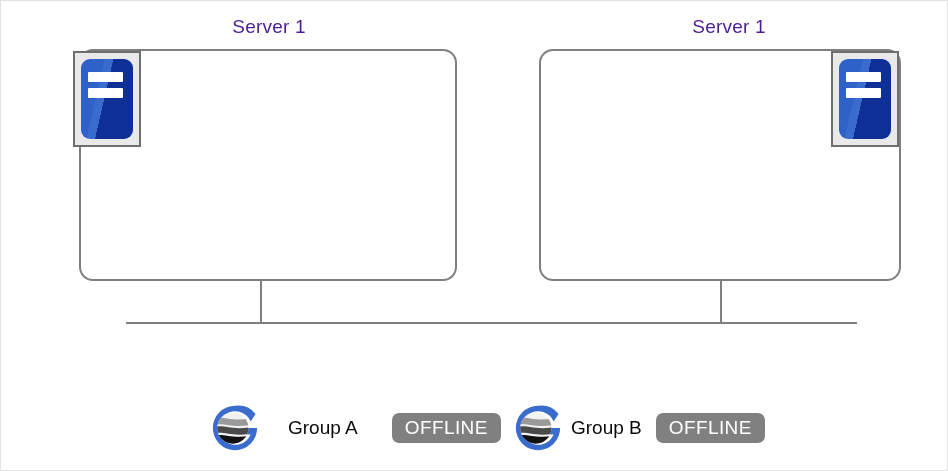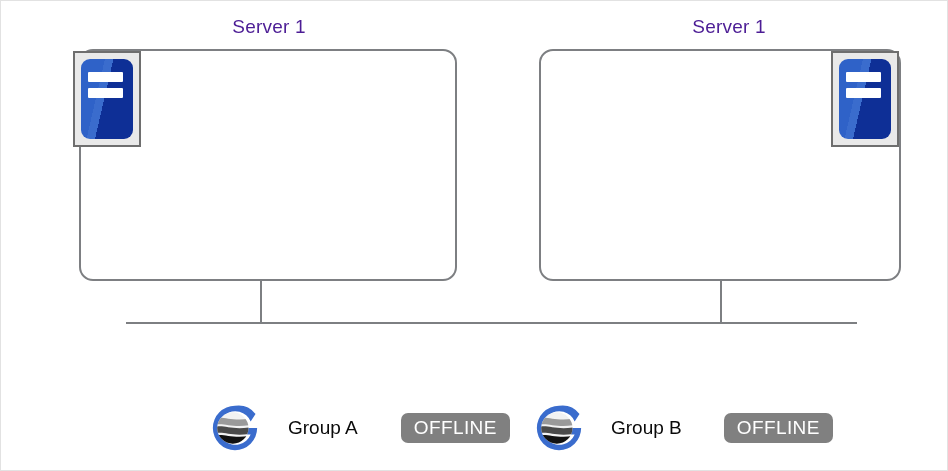--- a/index.html
+++ b/index.html
@@ -93,35 +93,35 @@
   #drop-2 { left: 719px; top: 280px; width: 2px; height: 42px; }
 
   
   .group {
     position: absolute;
     display: flex;
     align-items: center;
     top: 400px;
   }
   #group-a { left: 207px; gap: 20px; }
-  #group-b { left: 531px; gap: 19px; }
+  #group-b { left: 510px; }
 
   .group-icon {
     width: 54px;
     height: 54px;
     flex: 0 0 54px;
   }
   .group-label {
     font-size: 19px;
     color: #0a0a0a;
     margin-left: 6px;
     white-space: nowrap;
   }
   .status-badge {
-    margin-left: 23px;
+    margin-left: 14px;
     background: #808080;
     color: #ffffff;
     font-size: 19px;
     letter-spacing: 0.4px;
     padding: 5px 13px 6px 13px;
     border-radius: 7px;
     white-space: nowrap;
     line-height: 1.05;
   }
 </style>

